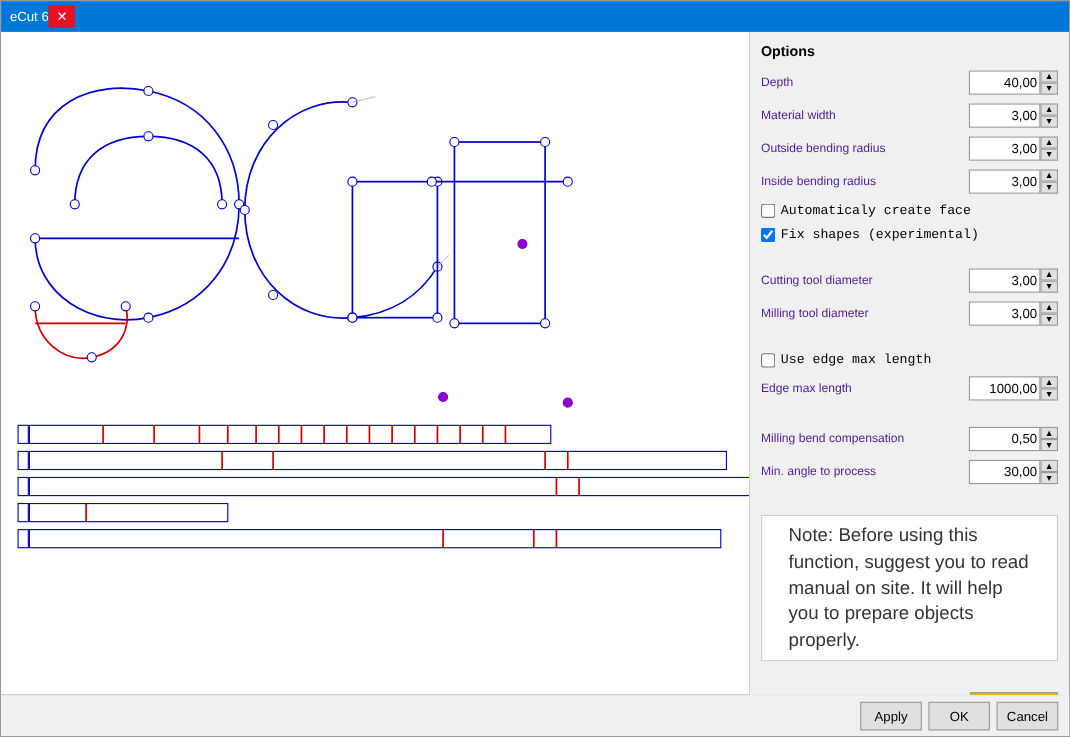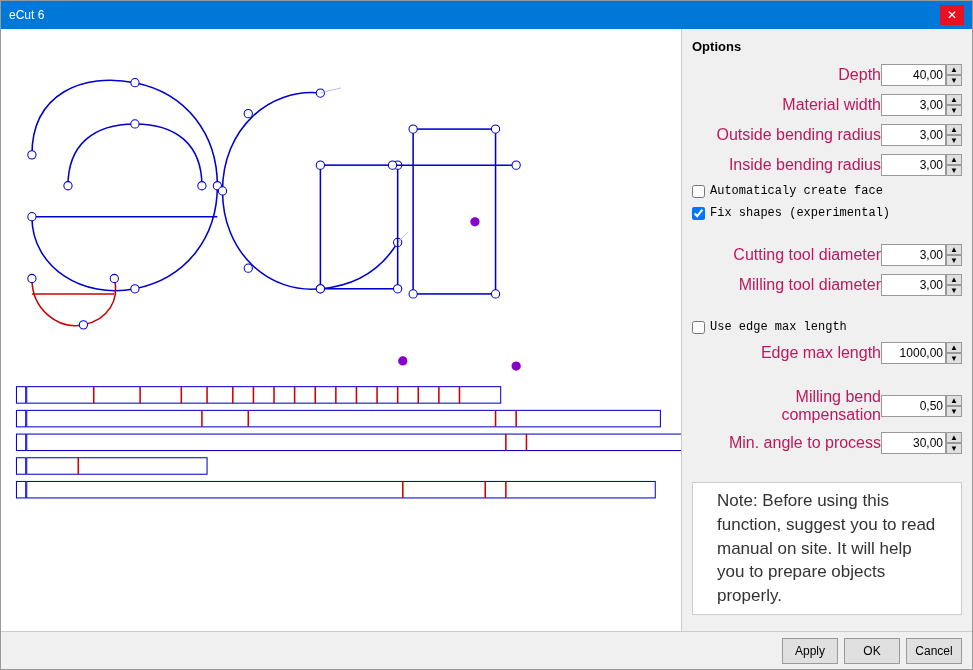--- a/index.html
+++ b/index.html
@@ -18,21 +18,21 @@
       border: 1px solid #999;
       display: flex;
       flex-direction: column;
     }
     .title-bar {
       background: #0078d7;
       color: white;
       height: 28px;
       display: flex;
       align-items: center;
-      justify-content: space-between;
+      justify-content: flex-start;
       padding: 0 8px;
       flex-shrink: 0;
     }
     .title-bar-text {
       font-size: 12px;
       font-weight: normal;
     }
     .title-bar-close {
       background: #e81123;
       border: none;
@@ -72,24 +72,23 @@
       margin-bottom: 6px;
       color: #000;
     }
     .option-row {
       display: flex;
       align-items: center;
       justify-content: space-between;
       margin-bottom: 4px;
     }
     .option-label {
-      color: #be185d;
-      font-size: 16px;
+      color: #4c1d95;
+      font-size: 11px;
       flex: 1;
-      text-align: right;
     }
     .spin-container {
       display: flex;
       align-items: center;
     }
     .spin-input {
       width: 65px;
       height: 22px;
       border: 1px solid #999;
       background: white;

